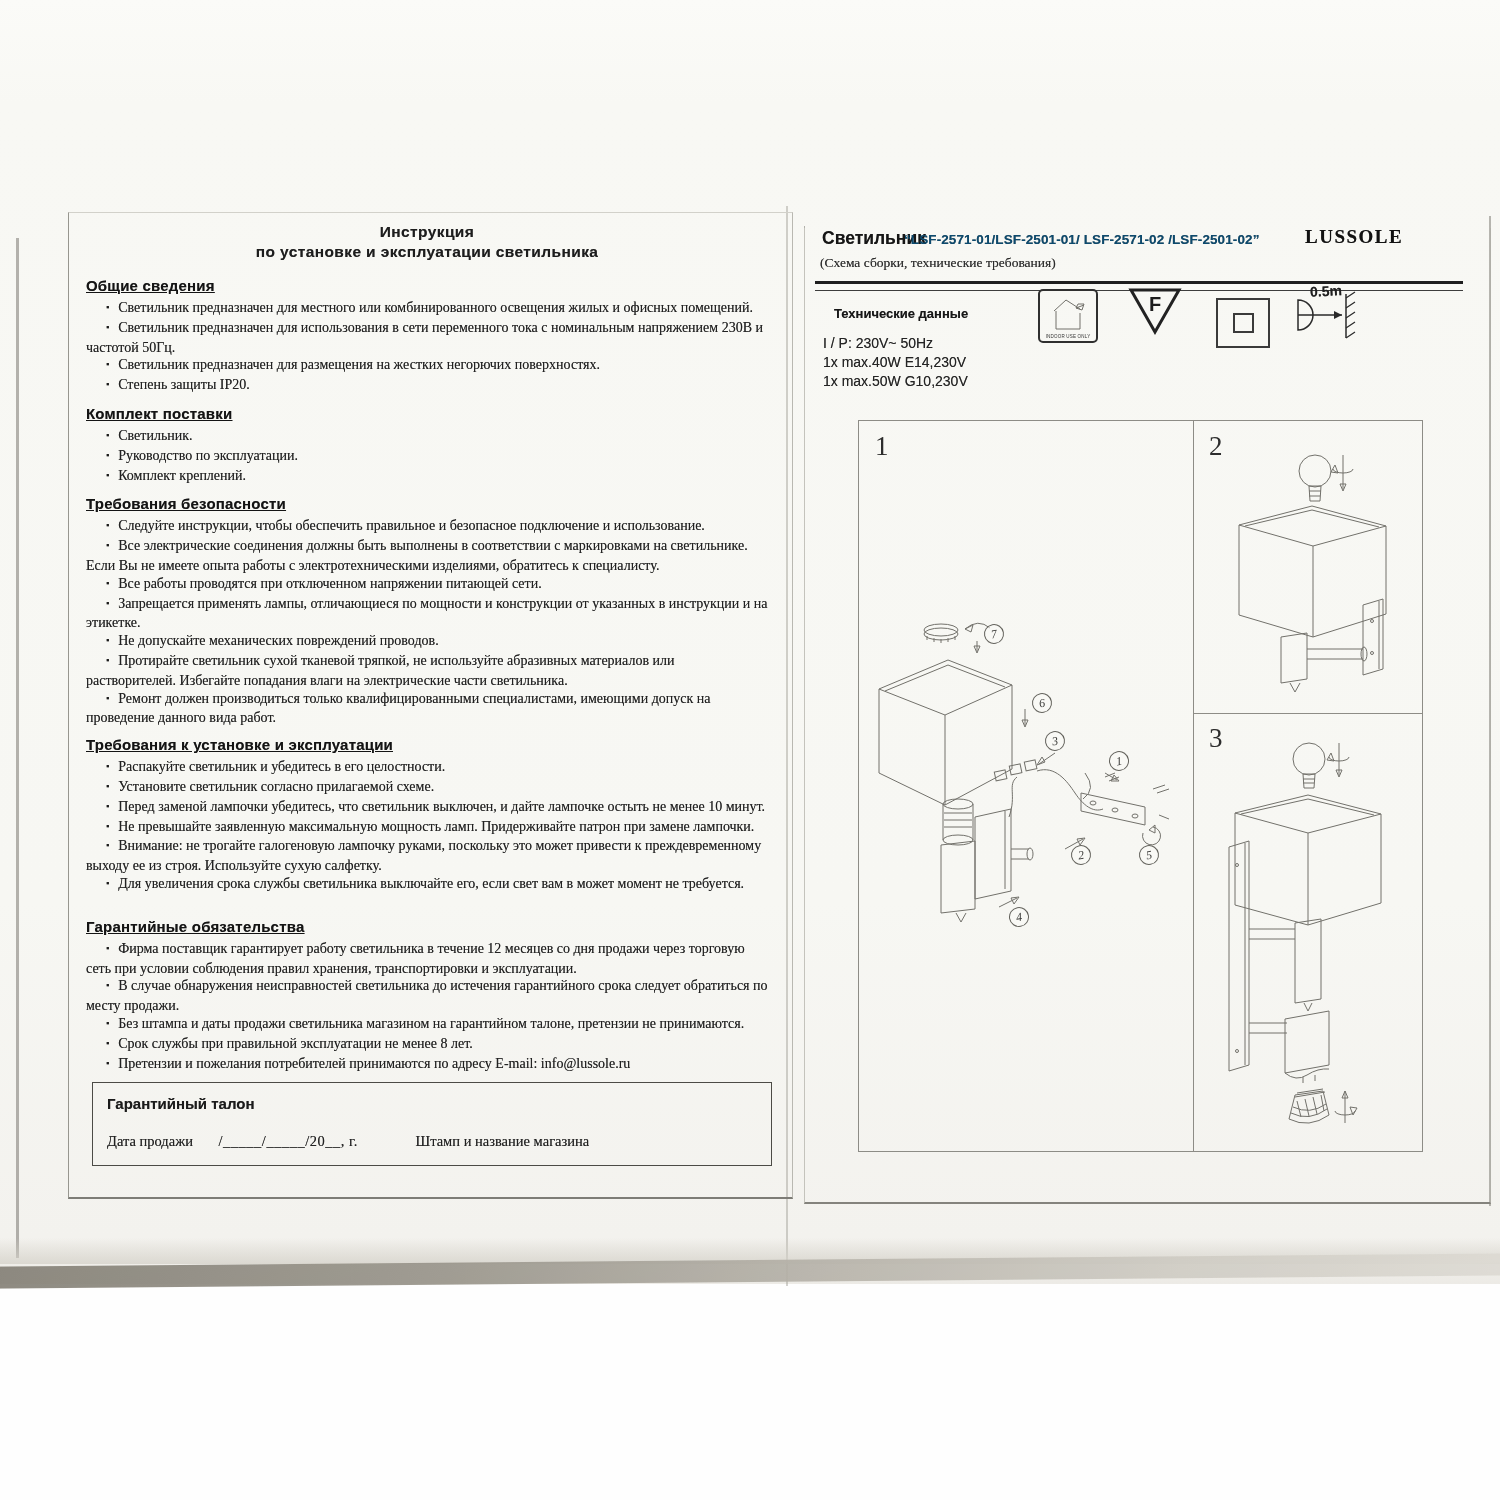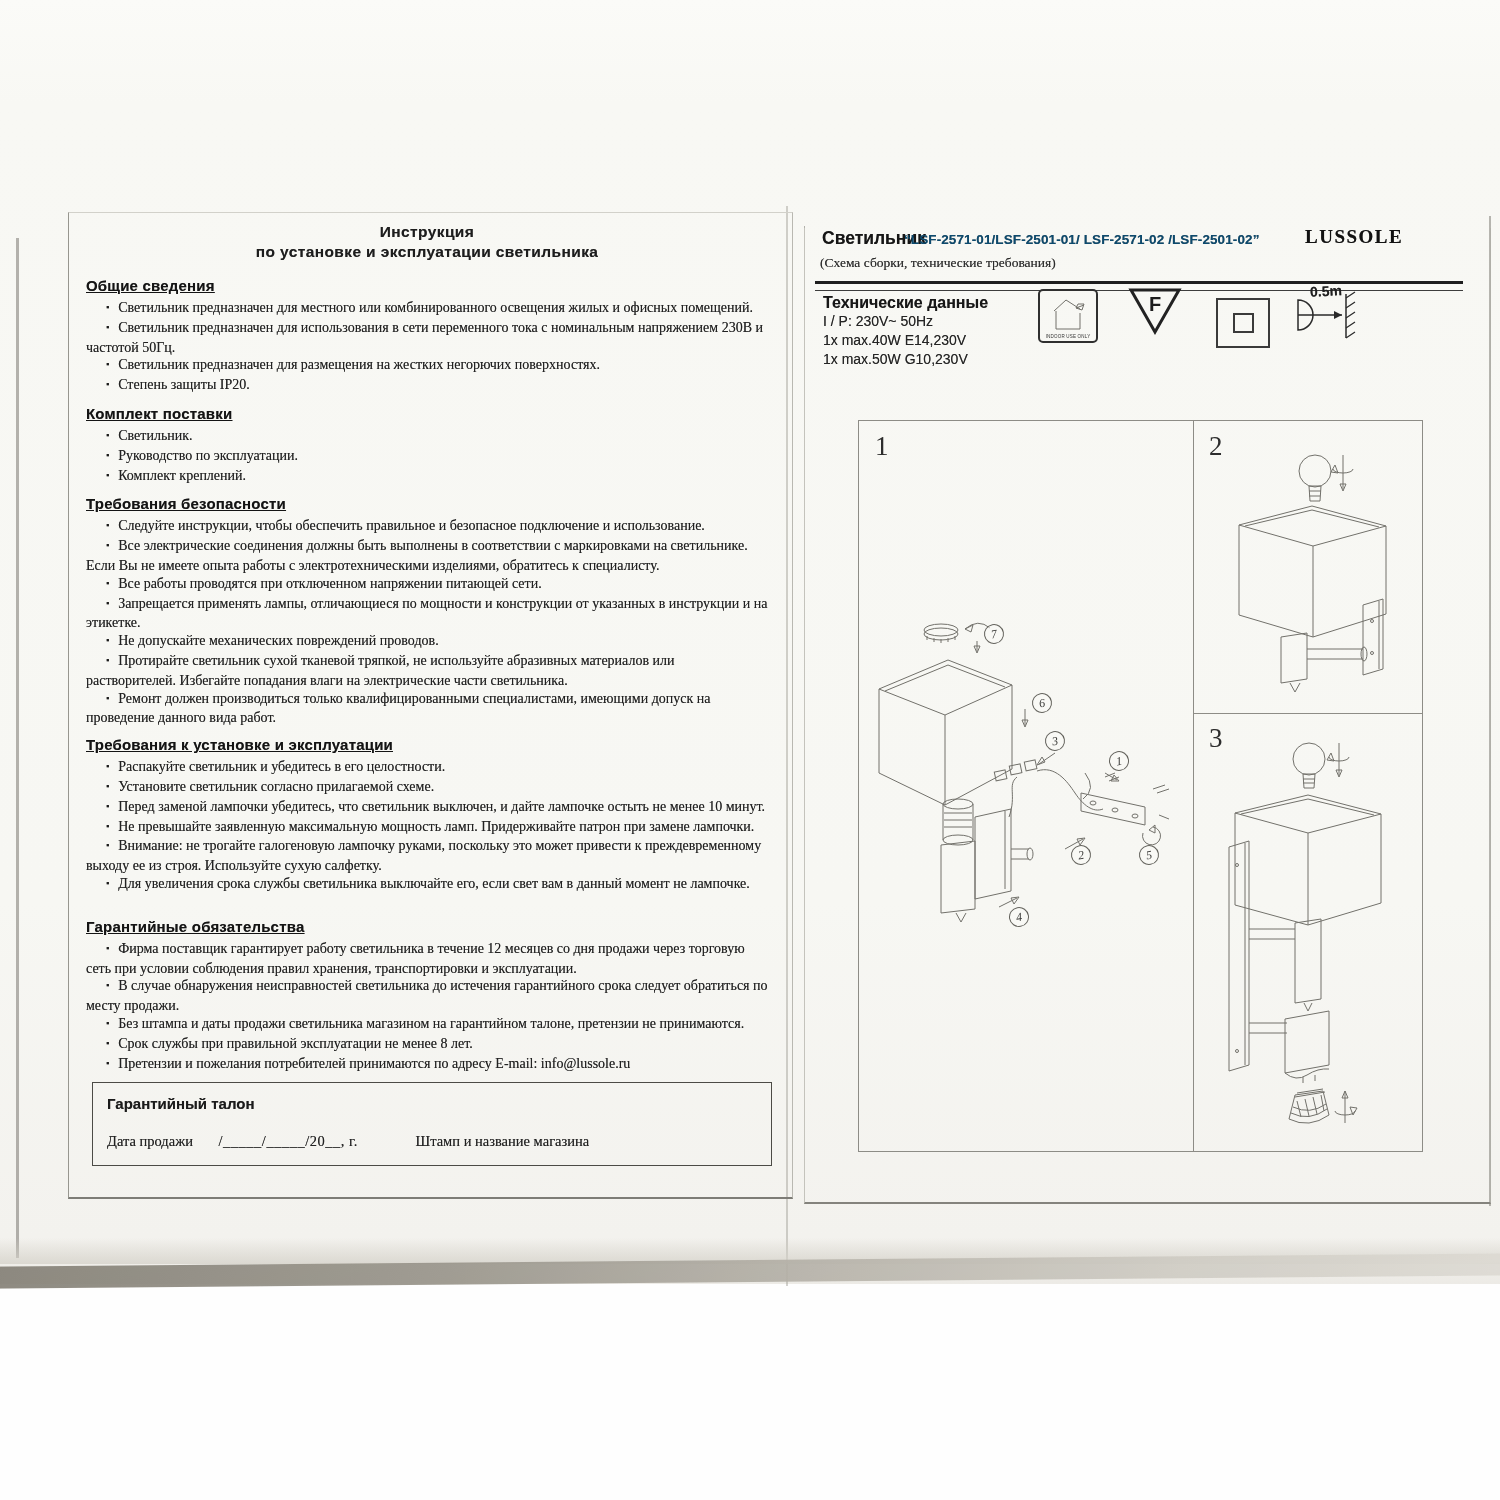--- a/index.html
+++ b/index.html
@@ -50,21 +50,21 @@
   .rp-product{position:absolute;left:822px;top:228px;font-family:"Liberation Sans",sans-serif;
               font-weight:bold;font-size:17.5px;color:#161616;}
   .rp-models{position:absolute;left:904px;top:232px;font-family:"Liberation Sans",sans-serif;
              font-weight:bold;font-size:13.5px;color:#0c4a6e;letter-spacing:.1px;}
   .rp-brand{position:absolute;left:1305px;top:226px;font-family:Liberation Serif, serif;
             font-weight:bold;font-size:19px;letter-spacing:1.5px;color:#121212;}
   .rp-subtitle{position:absolute;left:820px;top:255px;font-size:13.5px;color:#2c2c2c;}
   .double-rule{position:absolute;left:815px;top:281px;width:648px;height:6px;
                border-top:3px solid #1e1e1e;border-bottom:1px solid #3d3d3d;}
   .tech{position:absolute;left:823px;top:293px;font-family:"Liberation Sans",sans-serif;color:#242424;}
-  .tech h4{margin:0;font-size:16px;font-weight:bold;color:#171717;line-height:19px;}
+  .tech h4{margin:11px;font-size:13px;font-weight:bold;color:#171717;line-height:19px;}
   .tech div{font-size:14px;line-height:19px;}
   
   .icon-indoor{position:absolute;left:1038px;top:289px;width:56px;height:50px;
                border:2px solid #2f2f2f;border-radius:5px;}
   .icon-indoor .lbl{position:absolute;left:0;right:0;bottom:2px;text-align:center;
                     font-family:"Liberation Sans",sans-serif;font-size:4.5px;color:#333;letter-spacing:.2px;}
   .icon-f{position:absolute;left:1128px;top:287px;width:54px;height:48px;}
   .icon-class2{position:absolute;left:1216px;top:298px;width:50px;height:46px;border:2px solid #3a3a3a;
                display:flex;align-items:center;justify-content:center;}
   .icon-class2 .inner{width:17px;height:16px;border:2px solid #3a3a3a;}
@@ -143,21 +143,21 @@
 
     <div class="sec">
       <h3>Требования к установке и эксплуатации</h3>
       <ul>
 
       <li>Распакуйте светильник и убедитесь в его целостности.</li>
           <li>Установите светильник согласно прилагаемой схеме.</li>
           <li>Перед заменой лампочки убедитесь, что светильник выключен, и дайте лампочке остыть не менее 10 минут.</li>
           <li>Не превышайте заявленную максимальную мощность ламп. Придерживайте патрон при замене лампочки.</li>
           <li>Внимание: не трогайте галогеновую лампочку руками, поскольку это может привести к преждевременному выходу ее из строя. Используйте сухую салфетку.</li>
-          <li>Для увеличения срока службы светильника выключайте его, если свет вам в данный момент не лампочке.</li>
+          <li>Для увеличения срока службы светильника выключайте его, если свет вам в может момент не требуется.</li>
         </ul>
     </div>
 
     <div class="sec gap-before">
       <h3>Гарантийные обязательства</h3>
       <ul>
 
       <li>Фирма поставщик гарантирует работу светильника в течение 12 месяцев со дня продажи через торговую сеть при условии соблюдения правил хранения, транспортировки и эксплуатации.</li>
           <li>В случае обнаружения неисправностей светильника до истечения гарантийного срока следует обратиться по месту продажи.</li>
           <li>Без штампа и даты продажи светильника магазином на гарантийном талоне, претензии не принимаются.</li>

